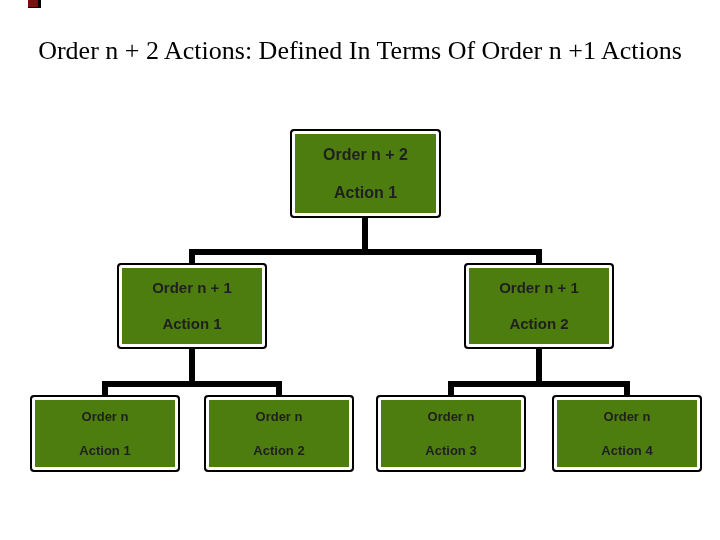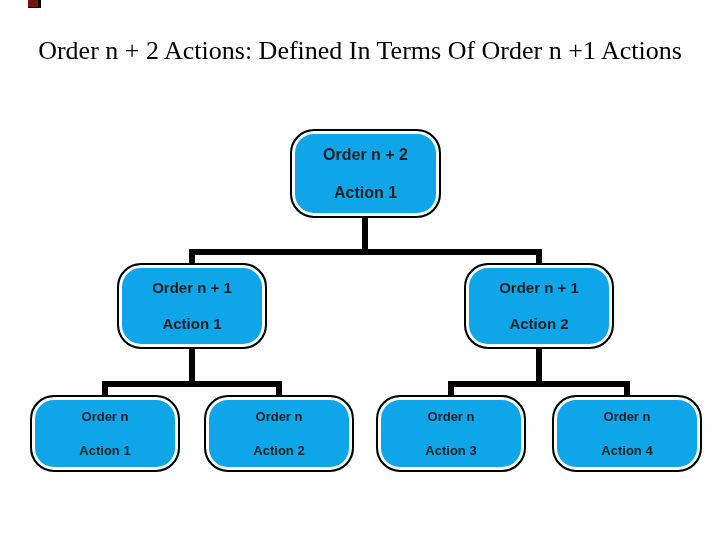--- a/index.html
+++ b/index.html
@@ -36,23 +36,23 @@
     font-weight: 400;
     color: #000000;
     line-height: 34px;
     letter-spacing: 0px;
   }
   .slide-title .tline { display: block; white-space: nowrap; }
 
   
   .node {
     position: absolute;
-    background: #0ea5e9;
+    background: #4d7c0f;
     border: 2.5px solid #000000;
-    border-radius: 24px;
+    border-radius: 4px;
     box-shadow: inset 0 0 0 3px #ffffff;
     box-sizing: border-box;
     display: flex;
     flex-direction: column;
     align-items: center;
     justify-content: center;
     text-align: center;
     color: #1f1f1f;
     font-weight: 700;
     gap: 14px;

